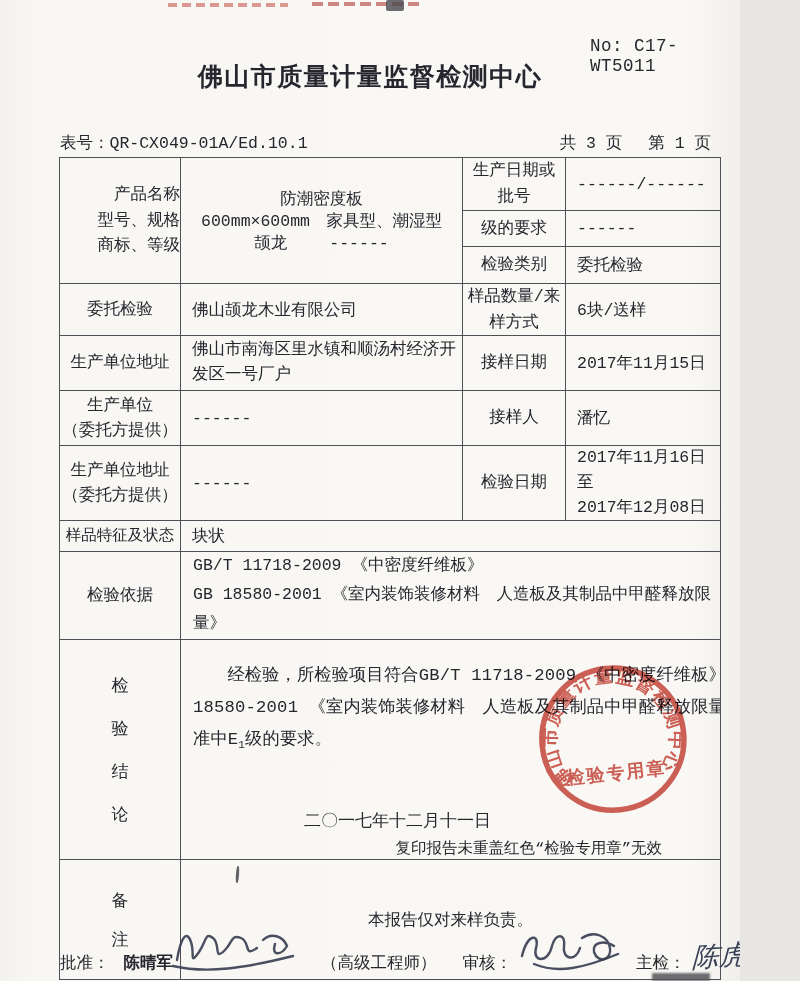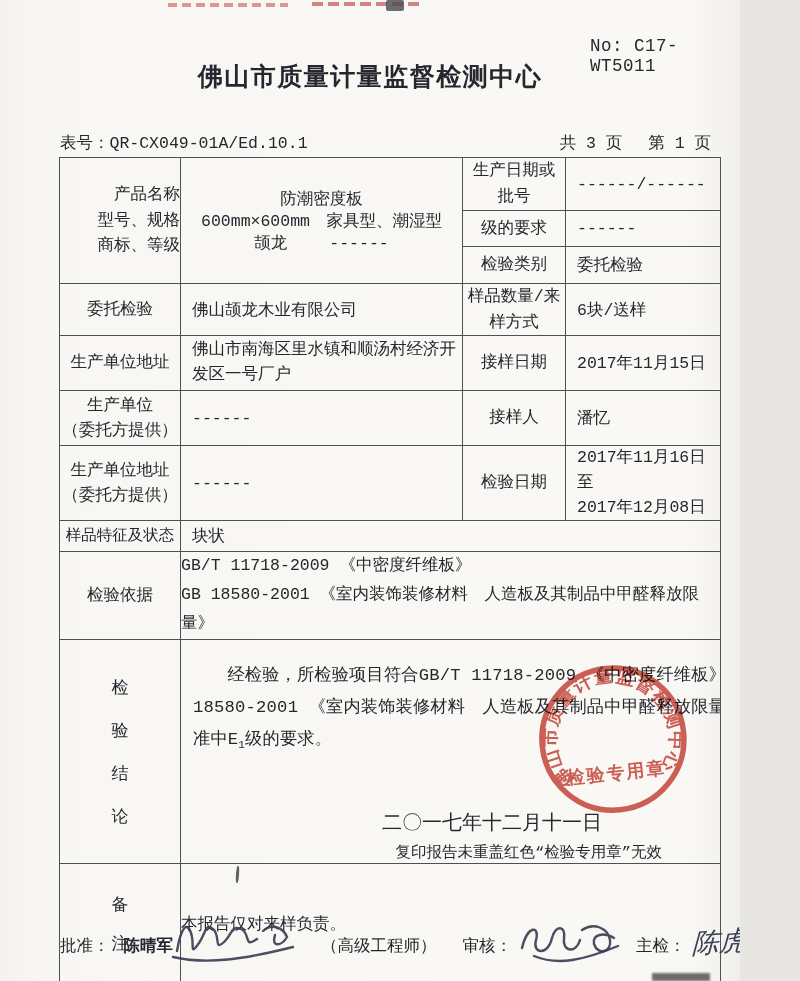--- a/index.html
+++ b/index.html
@@ -24,35 +24,35 @@
     border-collapse:collapse; table-layout:fixed; }
   table.report td { border:1.6px solid #4f4f58; font-size:16.5px; vertical-align:middle;
     overflow:hidden; }
   td.lbl { text-align:center; line-height:1.55; }
   td.val { padding-left:11px; }
   .lbl-line { text-align:right; }
   .prod-cell { text-align:center; }
   .prod-cell > div { margin:0 0; }
   .dash-gap { margin-left:42px; }
   .two-line { line-height:1.5; }
-  .basis-cell { line-height:1.75; font-size:16.5px;margin-top:40px; }
+  .basis-cell { padding-left:12px; line-height:1.75; font-size:16.5px;margin-top:40px; }
   .vl-wrap { display:flex; flex-direction:column; align-items:center;
     justify-content:space-between; margin:0 auto; font-size:17px; }
   .vl-conc { height:168px; padding:8px 0; }
   .vl-rem { height:70px; padding:4px 0; }
   .conc-cell { vertical-align:top; padding:20px 0 0 12px; position:relative; }
   .conc-line { font-size:17.2px; line-height:32px; white-space:nowrap; letter-spacing:.2px; }
   .conc-indent { text-indent:2em; }
   .conc-line sub { font-size:11px; }
-  .conc-date { margin-top:48px; text-align:right; padding-right:118px; font-size:20px; }
+  .conc-date { margin-top:48px; text-align:center; padding-right:118px; font-size:17px; }
   .conc-note { margin-top:6px; text-align:right; padding-right:58px; font-size:15.5px; }
-  .remark-cell { font-size:17px; }
+  .remark-cell { text-align:center; font-size:17px; }
   
   .footer { position:absolute; left:60px; top:918px; width:700px; height:56px;
-    display:flex; align-items:center; font-size:16.5px; }
+    display:flex; align-items:flex-end; font-size:16.5px; }
   .f-name { font-weight:bold; margin-left:14px; }
   .f-title { margin-left:20px; }
   .sig { display:block; }
   .sig path { fill:none; stroke:#3a4053; stroke-width:2.4; stroke-linecap:round; opacity:.92; }
   .sig-approve { margin:-14px 2px 0 -6px; }
   .sig-review { margin:-10px 0 0 2px; }
   .hand-name { font-size:27px; color:#394055; font-style:italic;
     transform:rotate(-4deg) skewX(-6deg); display:inline-block; margin:-8px 0 0 6px; }
   .lbl-review { margin-left:26px; }
   .lbl-chief { margin-left:12px; }

